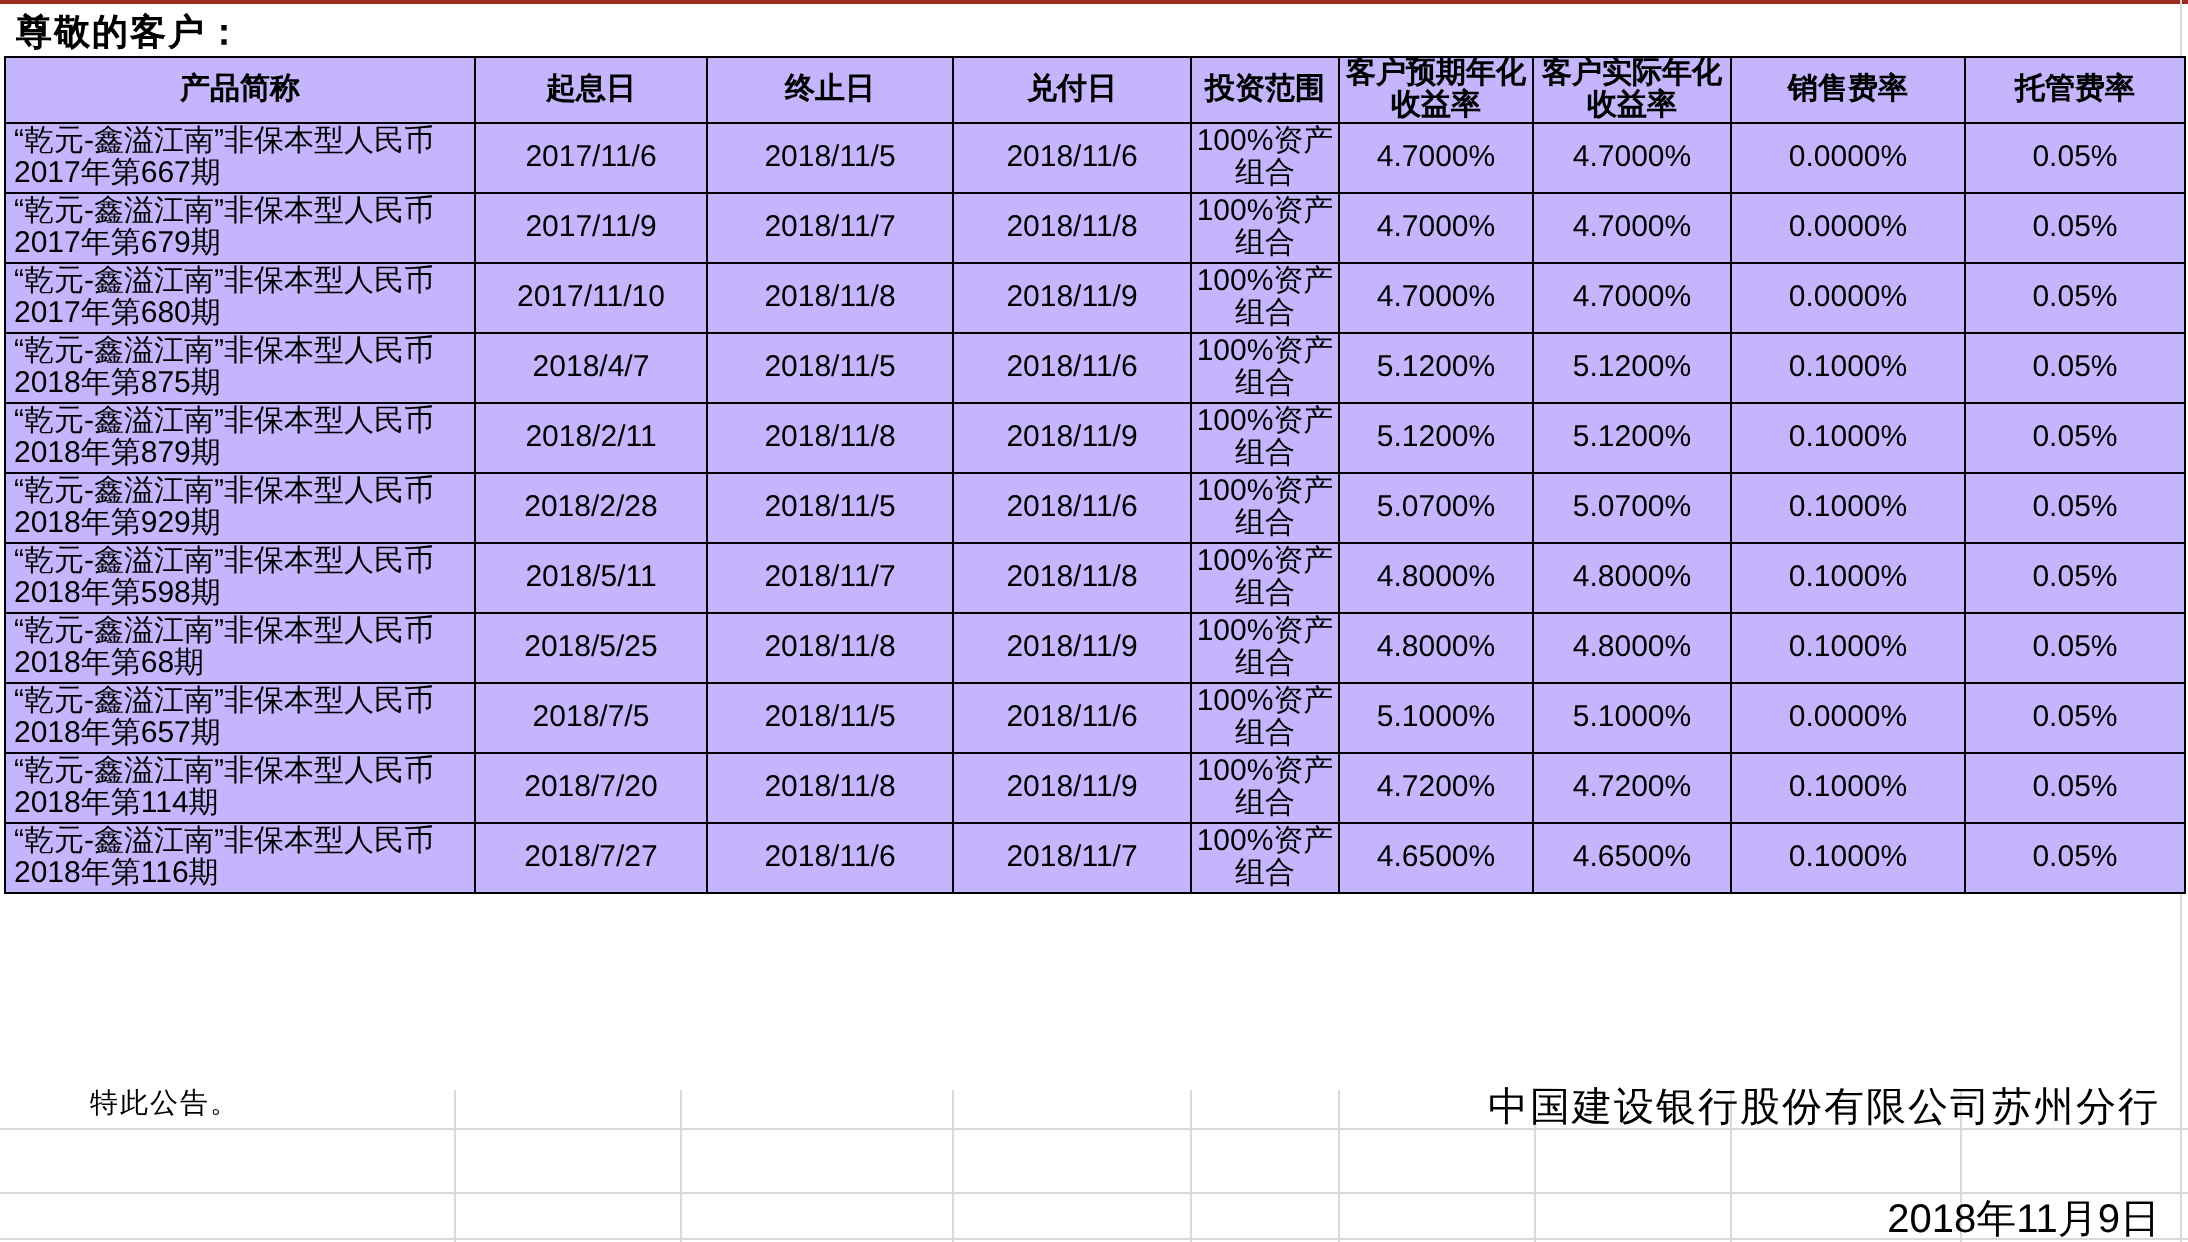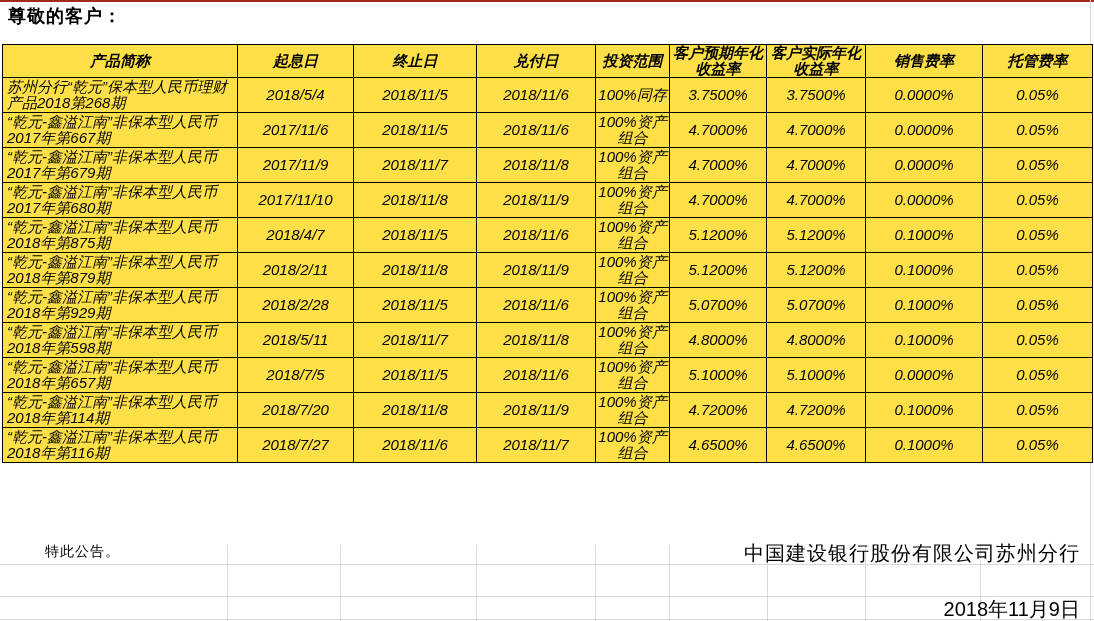--- a/index.html
+++ b/index.html
@@ -19,24 +19,23 @@
   }
   .top-rule{
     position:absolute;left:0;top:0;width:1094px;height:2px;
     background:var(--rule);
   }
   .greeting{
     position:absolute;left:8px;top:4px;
     font-size:18px;font-weight:bold;letter-spacing:1px;
   }
   table.products{
-    position:absolute;left:2px;top:44px;width:1090px;
+    position:absolute;left:2px;top:28px;width:1090px;
     border-collapse:collapse;table-layout:fixed;
-    background:#fde047;
-    font-style:italic;
+    background:#c4b5fd;
   }
   table.products th,table.products td{
     border:1px solid var(--ink);
     vertical-align:middle;
     overflow:hidden;
   }
   table.products th{
     height:31px;font-size:15px;font-weight:bold;
     text-align:center;padding:0 2px;line-height:16px;
   }
@@ -108,31 +107,20 @@
       <th>兑付日</th>
       <th>投资范围</th>
       <th>客户预期年化收益率</th>
       <th>客户实际年化收益率</th>
       <th>销售费率</th>
       <th>托管费率</th>
     </tr>
   </thead>
   <tbody>
       <tr>
-        <td class="c-product">苏州分行“乾元”保本型人民币理财产品2018第268期</td>
-        <td class="c-center">2018/5/4</td>
-        <td class="c-center">2018/11/5</td>
-        <td class="c-center">2018/11/6</td>
-        <td class="c-center c-scope">100%同存</td>
-        <td class="c-center">3.7500%</td>
-        <td class="c-center">3.7500%</td>
-        <td class="c-center">0.0000%</td>
-        <td class="c-center">0.05%</td>
-      </tr>
-      <tr>
         <td class="c-product">“乾元-鑫溢江南”非保本型人民币2017年第667期</td>
         <td class="c-center">2017/11/6</td>
         <td class="c-center">2018/11/5</td>
         <td class="c-center">2018/11/6</td>
         <td class="c-center c-scope">100%资产组合</td>
         <td class="c-center">4.7000%</td>
         <td class="c-center">4.7000%</td>
         <td class="c-center">0.0000%</td>
         <td class="c-center">0.05%</td>
       </tr>
@@ -196,20 +184,31 @@
         <td class="c-center">2018/5/11</td>
         <td class="c-center">2018/11/7</td>
         <td class="c-center">2018/11/8</td>
         <td class="c-center c-scope">100%资产组合</td>
         <td class="c-center">4.8000%</td>
         <td class="c-center">4.8000%</td>
         <td class="c-center">0.1000%</td>
         <td class="c-center">0.05%</td>
       </tr>
       <tr>
+        <td class="c-product">“乾元-鑫溢江南”非保本型人民币2018年第68期</td>
+        <td class="c-center">2018/5/25</td>
+        <td class="c-center">2018/11/8</td>
+        <td class="c-center">2018/11/9</td>
+        <td class="c-center c-scope">100%资产组合</td>
+        <td class="c-center">4.8000%</td>
+        <td class="c-center">4.8000%</td>
+        <td class="c-center">0.1000%</td>
+        <td class="c-center">0.05%</td>
+      </tr>
+      <tr>
         <td class="c-product">“乾元-鑫溢江南”非保本型人民币2018年第657期</td>
         <td class="c-center">2018/7/5</td>
         <td class="c-center">2018/11/5</td>
         <td class="c-center">2018/11/6</td>
         <td class="c-center c-scope">100%资产组合</td>
         <td class="c-center">5.1000%</td>
         <td class="c-center">5.1000%</td>
         <td class="c-center">0.0000%</td>
         <td class="c-center">0.05%</td>
       </tr>

